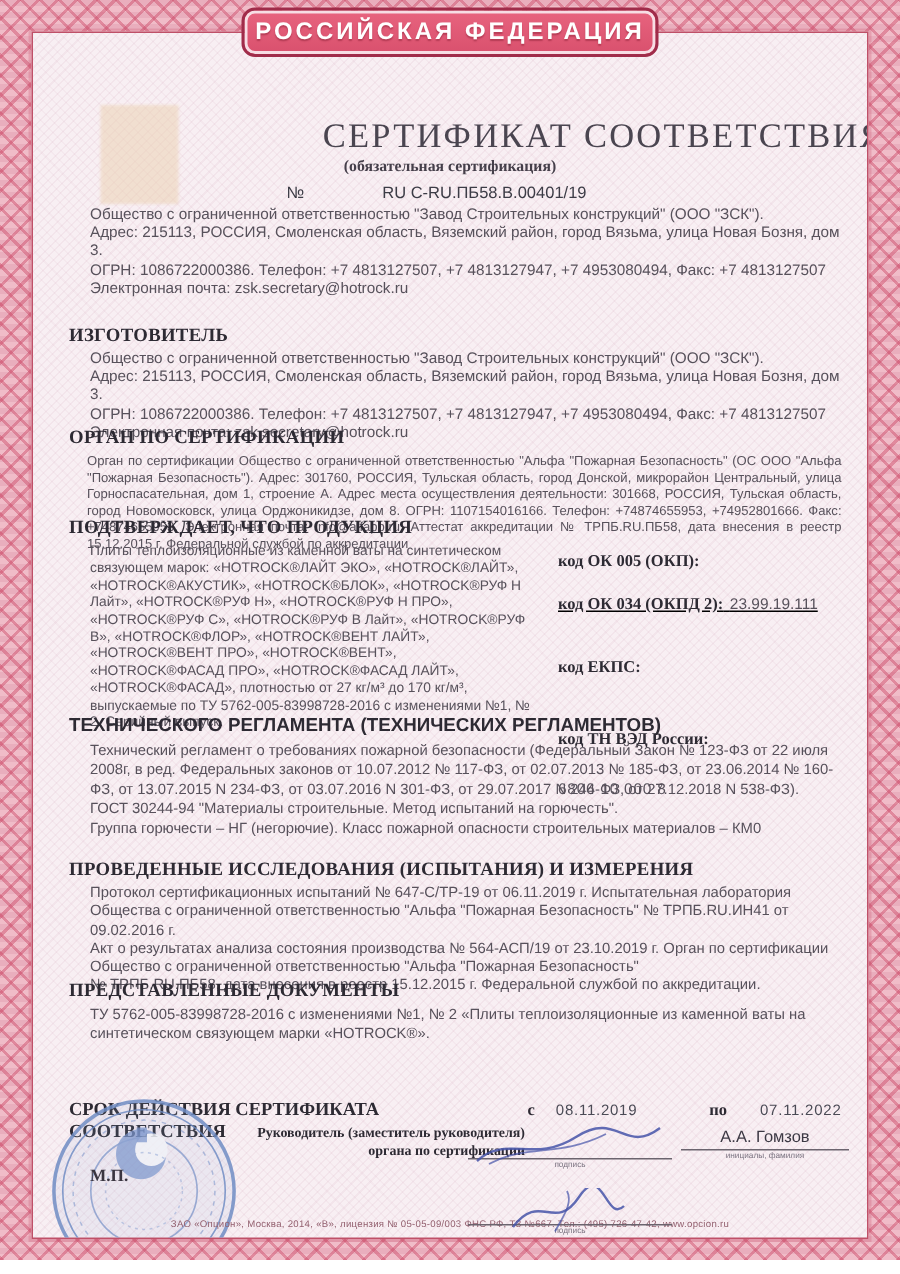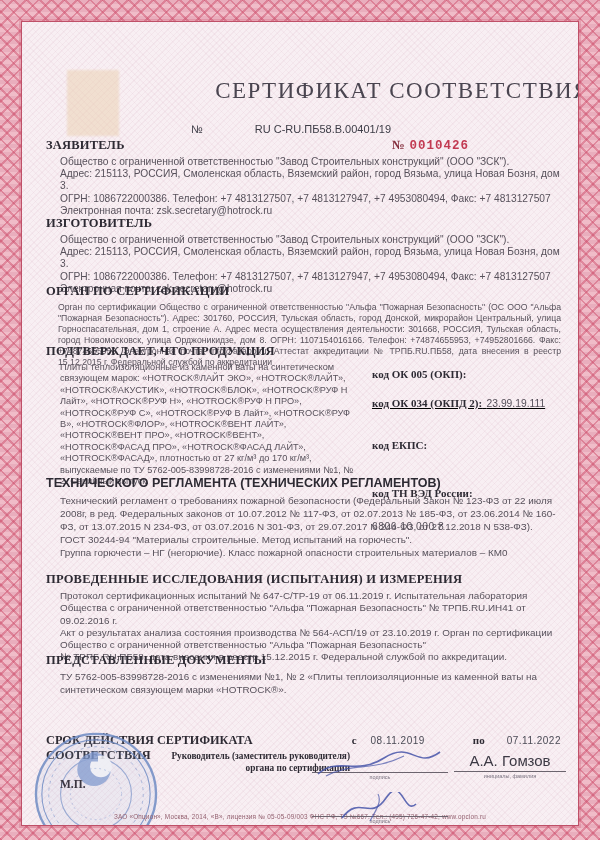--- a/index.html
+++ b/index.html
@@ -98,50 +98,48 @@
     font-size:9.3px;line-height:1.3;color:#2d2a33;text-align:right;white-space:pre-line;z-index:3;}
   .role-1{left:92px;top:4px;width:212px;}
   .role-2{left:116px;top:64px;width:160px;margin-top:28px;}
   .sig-cell{position:absolute;width:136px;text-align:center;z-index:3;}
   .sig-cell .line{border-bottom:1px solid #6b646e;height:24px;position:relative;}
   .sig-cell svg{position:absolute;left:0;bottom:-6px;}
   .cell-s1{left:266px;top:2px;}
   .cell-s2{left:266px;top:46px;}
   .caption{font-size:5.5px;color:#7a7380;margin-top:1px;}
   .name-cell{position:absolute;width:112px;text-align:center;z-index:3;}
-  .name-cell .name{font-size:15px;color:#3c3944;padding-bottom:2px;border-bottom:1px solid #6b646e;}
+  .name-cell .name{font-size:11px;color:#3c3944;padding-bottom:2px;border-bottom:1px solid #6b646e;}
   .cell-n1{left:408px;top:6px;}
   .cell-n2{left:408px;top:50px;}
 
   .footer{position:absolute;left:0;bottom:5px;width:100%;text-align:center;
     font-size:6.4px;color:#93606f;letter-spacing:.2px;}
 </style>
 </head>
 <body>
 
 <div class="cert">
 
+  <div class="banner">
+    <span>РОССИЙСКАЯ ФЕДЕРАЦИЯ</span>
+  </div>
 
   <div class="paper">
 
     <div class="watermark"></div>
 
     <h1 class="title">СЕРТИФИКАТ СООТВЕТСТВИЯ</h1>
+    <div class="subtitle">(обязательная сертификация)</div>
     <div class="cert-number">
       <span class="no">№</span>
       <span>RU C-RU.ПБ58.В.00401/19</span>
     </div>
 
     <div class="sec sec-applicant">
-      <div class="head-row">
-        <h2 class="sec-head">ЗАЯВИТЕЛЬ</h2>
-        <div class="serial">
-          <span class="no-sign">№</span><span>0010426</span>
-        </div>
-      </div>
       <div class="sec-body">Общество с ограниченной ответственностью "Завод Строительных конструкций" (ООО "ЗСК").
 Адрес: 215113, РОССИЯ, Смоленская область, Вяземский район, город Вязьма, улица Новая Бозня, дом 3.
 ОГРН: 1086722000386. Телефон: +7 4813127507, +7 4813127947, +7 4953080494, Факс: +7 4813127507
 Электронная почта: zsk.secretary@hotrock.ru</div>
     </div>
 
     <div class="sec sec-manufacturer">
       <h2 class="sec-head">ИЗГОТОВИТЕЛЬ</h2>
       <div class="sec-body">Общество с ограниченной ответственностью "Завод Строительных конструкций" (ООО "ЗСК").
 Адрес: 215113, РОССИЯ, Смоленская область, Вяземский район, город Вязьма, улица Новая Бозня, дом 3.

